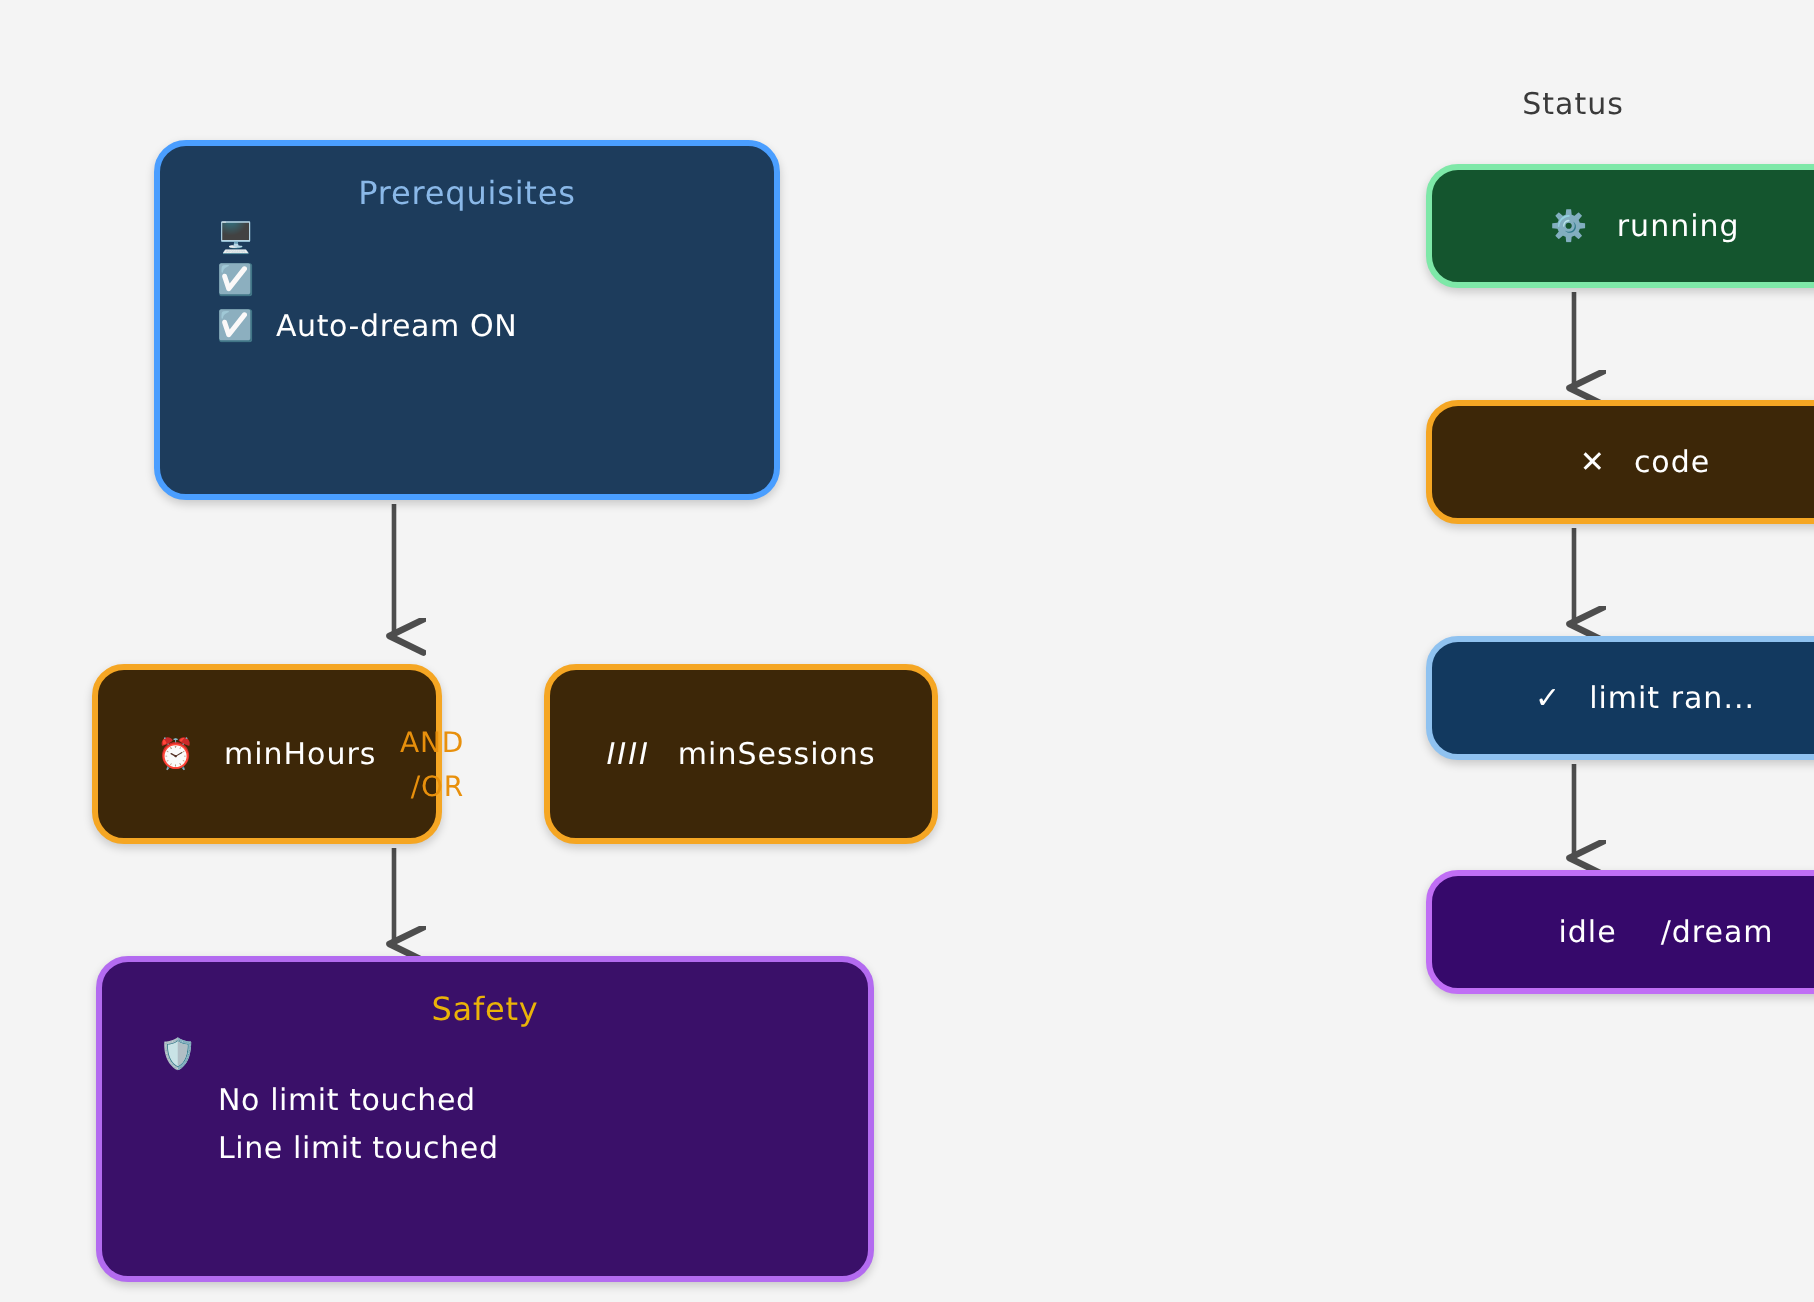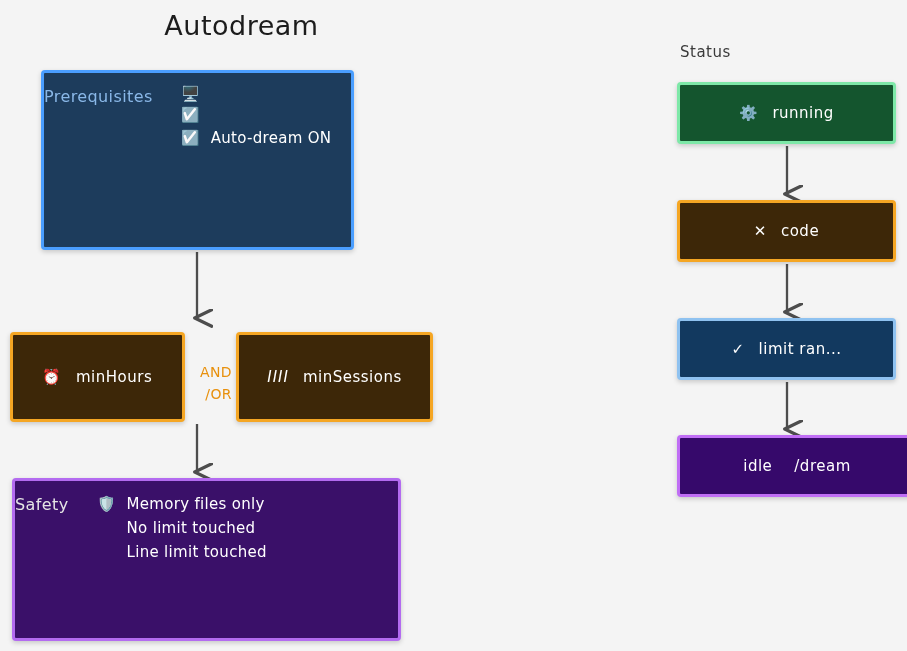--- a/index.html
+++ b/index.html
@@ -18,27 +18,28 @@
   #canvas {
     position: relative;
     width: 907px;
     height: 651px;
   }
 
   
   .node {
     position: absolute;
     box-sizing: border-box;
-    border-radius: 4px;
+    border-radius: 16px;
     border-style: solid;
     border-width: 3px;
     display: flex;
-    flex-direction: row;
+    flex-direction: column;
     justify-content: center;
     font-family: "DejaVu Sans", sans-serif;
+    margin-left: 36px;
   }
 
   .node-title {
     text-align: center;
     font-size: 16px;
     letter-spacing: 0.4px;
     margin-bottom: 6px;
   }
 
   .node-lines {
@@ -103,21 +104,21 @@
   }
 
   #safety {
     left: 12px; top: 478px; width: 389px; height: 163px;
     background: #3a1069;
     border-color: #b36bf0;
     padding-top: 14px;
     justify-content: flex-start;
     box-shadow: 0 2px 5px rgba(0,0,0,0.18);
   }
-  #safety .node-title { color: #e5e5e5; }
+  #safety .node-title { color: #eab308; }
 
   #status-running {
     left: 677px; top: 82px; width: 219px; height: 62px;
     background: #14552e;
     border-color: #7ee8a8;
     box-shadow: 0 2px 5px rgba(0,0,0,0.18);
   }
   #status-never {
     left: 677px; top: 200px; width: 219px; height: 62px;
     background: #3d2708;
@@ -144,21 +145,21 @@
   }
   #diagram-title {
     left: 0; top: 10px; width: 483px;
     text-align: center;
     font-size: 27px;
     color: #1c1c1c;
     letter-spacing: 0.5px;
   }
   #status-heading {
     left: 680px; top: 43px; width: 213px;
-    text-align: left;
+    text-align: center;
     font-size: 15px;
     color: #3a3a3a;
     letter-spacing: 0.5px;
   }
   #and-or {
     left: 192px; top: 361px; width: 40px;
     font-size: 14px;
     color: #e8900c;
     line-height: 22px;
     letter-spacing: 0.4px;
@@ -187,21 +188,20 @@
 
     <line x1="197" y1="252" x2="197" y2="318" stroke="#4d4d4d" stroke-width="2.3" marker-end="url(#ah)"></line>
 
     <line x1="197" y1="424" x2="197" y2="472" stroke="#4d4d4d" stroke-width="2.3" marker-end="url(#ah)"></line>
 
     <line x1="787" y1="146" x2="787" y2="194" stroke="#4d4d4d" stroke-width="2.3" marker-end="url(#ah)"></line>
     <line x1="787" y1="264" x2="787" y2="312" stroke="#4d4d4d" stroke-width="2.3" marker-end="url(#ah)"></line>
     <line x1="787" y1="382" x2="787" y2="429" stroke="#4d4d4d" stroke-width="2.3" marker-end="url(#ah)"></line>
   </svg>
 
-  <div class="free-text" id="diagram-title">Autodream</div>
 
   <div class="node" id="prerequisites">
     <div class="node-title">Prerequisites</div>
     <div class="node-lines">
       <div class="node-line">
         <span class="ico">🖥️</span>
         <span></span>
       </div>
       <div class="node-line">
         <span class="ico">☑️</span>
@@ -230,21 +230,20 @@
       <span class="ico" style="width:auto;flex:0 0 auto;letter-spacing:1px;font-style:italic;">IIII</span>
       <span>minSessions</span>
     </div>
   </div>
 
   <div class="node" id="safety">
     <div class="node-title">Safety</div>
     <div class="node-lines">
       <div class="node-line">
         <span class="ico">🛡️</span>
-        <span>Memory files only</span>
       </div>
       <div class="node-line">
         <span class="ico blank"></span>
         <span>No limit touched</span>
       </div>
       <div class="node-line">
         <span class="ico blank"></span>
         <span>Line limit touched</span>
       </div>
     </div>

